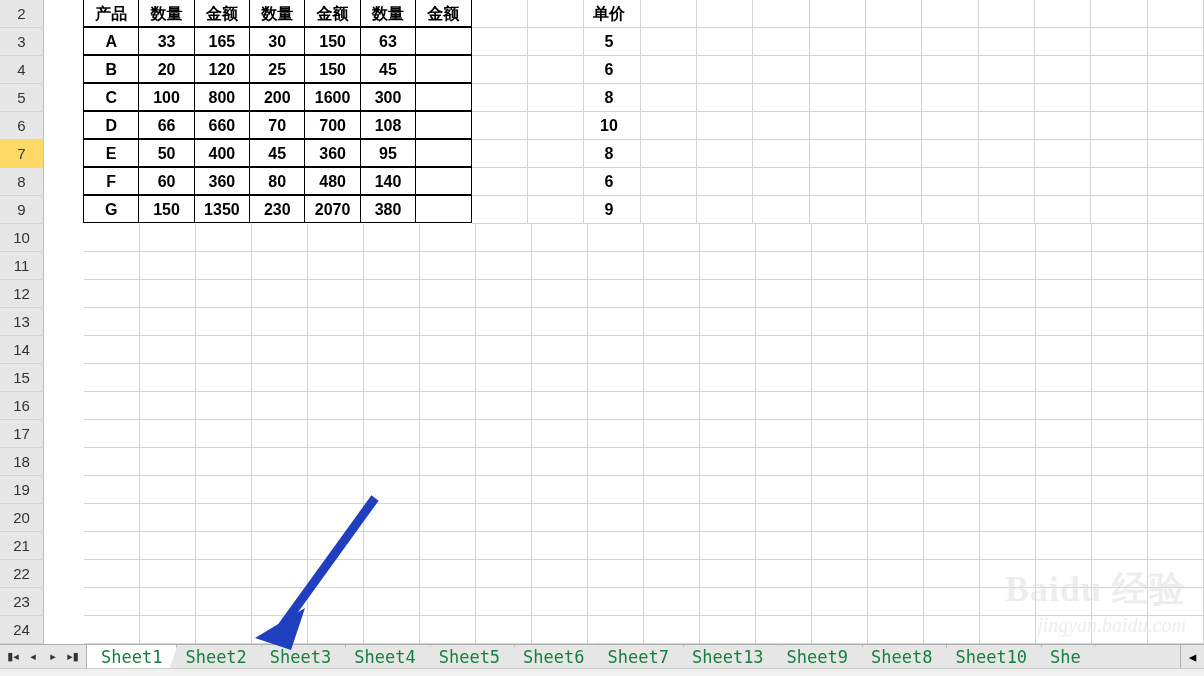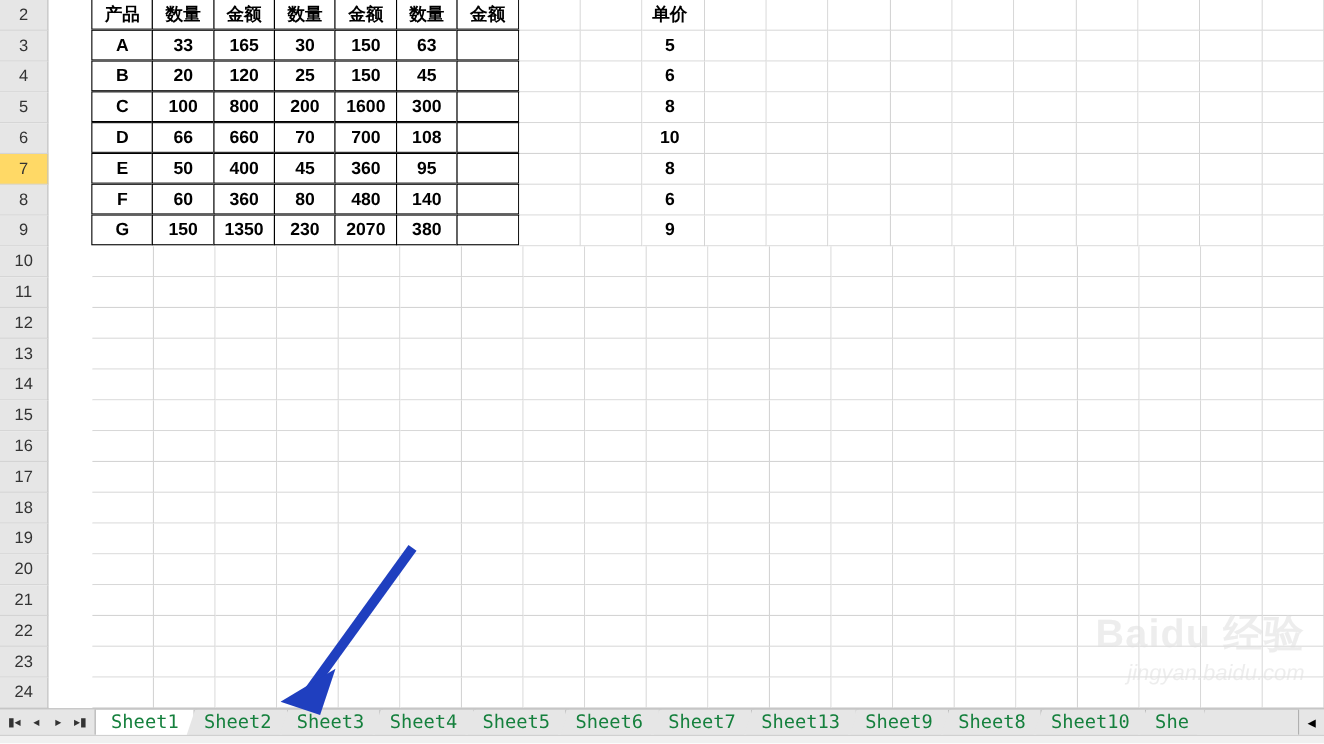--- a/index.html
+++ b/index.html
@@ -112,23 +112,23 @@
     position: absolute;
     left: 255px;
     top: 490px;
     pointer-events: none;
     z-index: 10;
   }
 
   .watermark {
     position: absolute;
     right: 18px;
-    bottom: 52px;
+    bottom: 39px;
     color: #e0e0e0;
-    font-family: Liberation Sans, sans-serif;
+    font-family: Liberation Serif, serif;
     text-align: right;
     opacity: 0.55;
     pointer-events: none;
     z-index: 5;
   }
   .watermark .wm1 { font-size: 36px; font-weight: bold; letter-spacing: 1px; }
   .watermark .wm2 { font-size: 20px; font-style: italic; }
 
   .bottom-bar {
     position: absolute;

